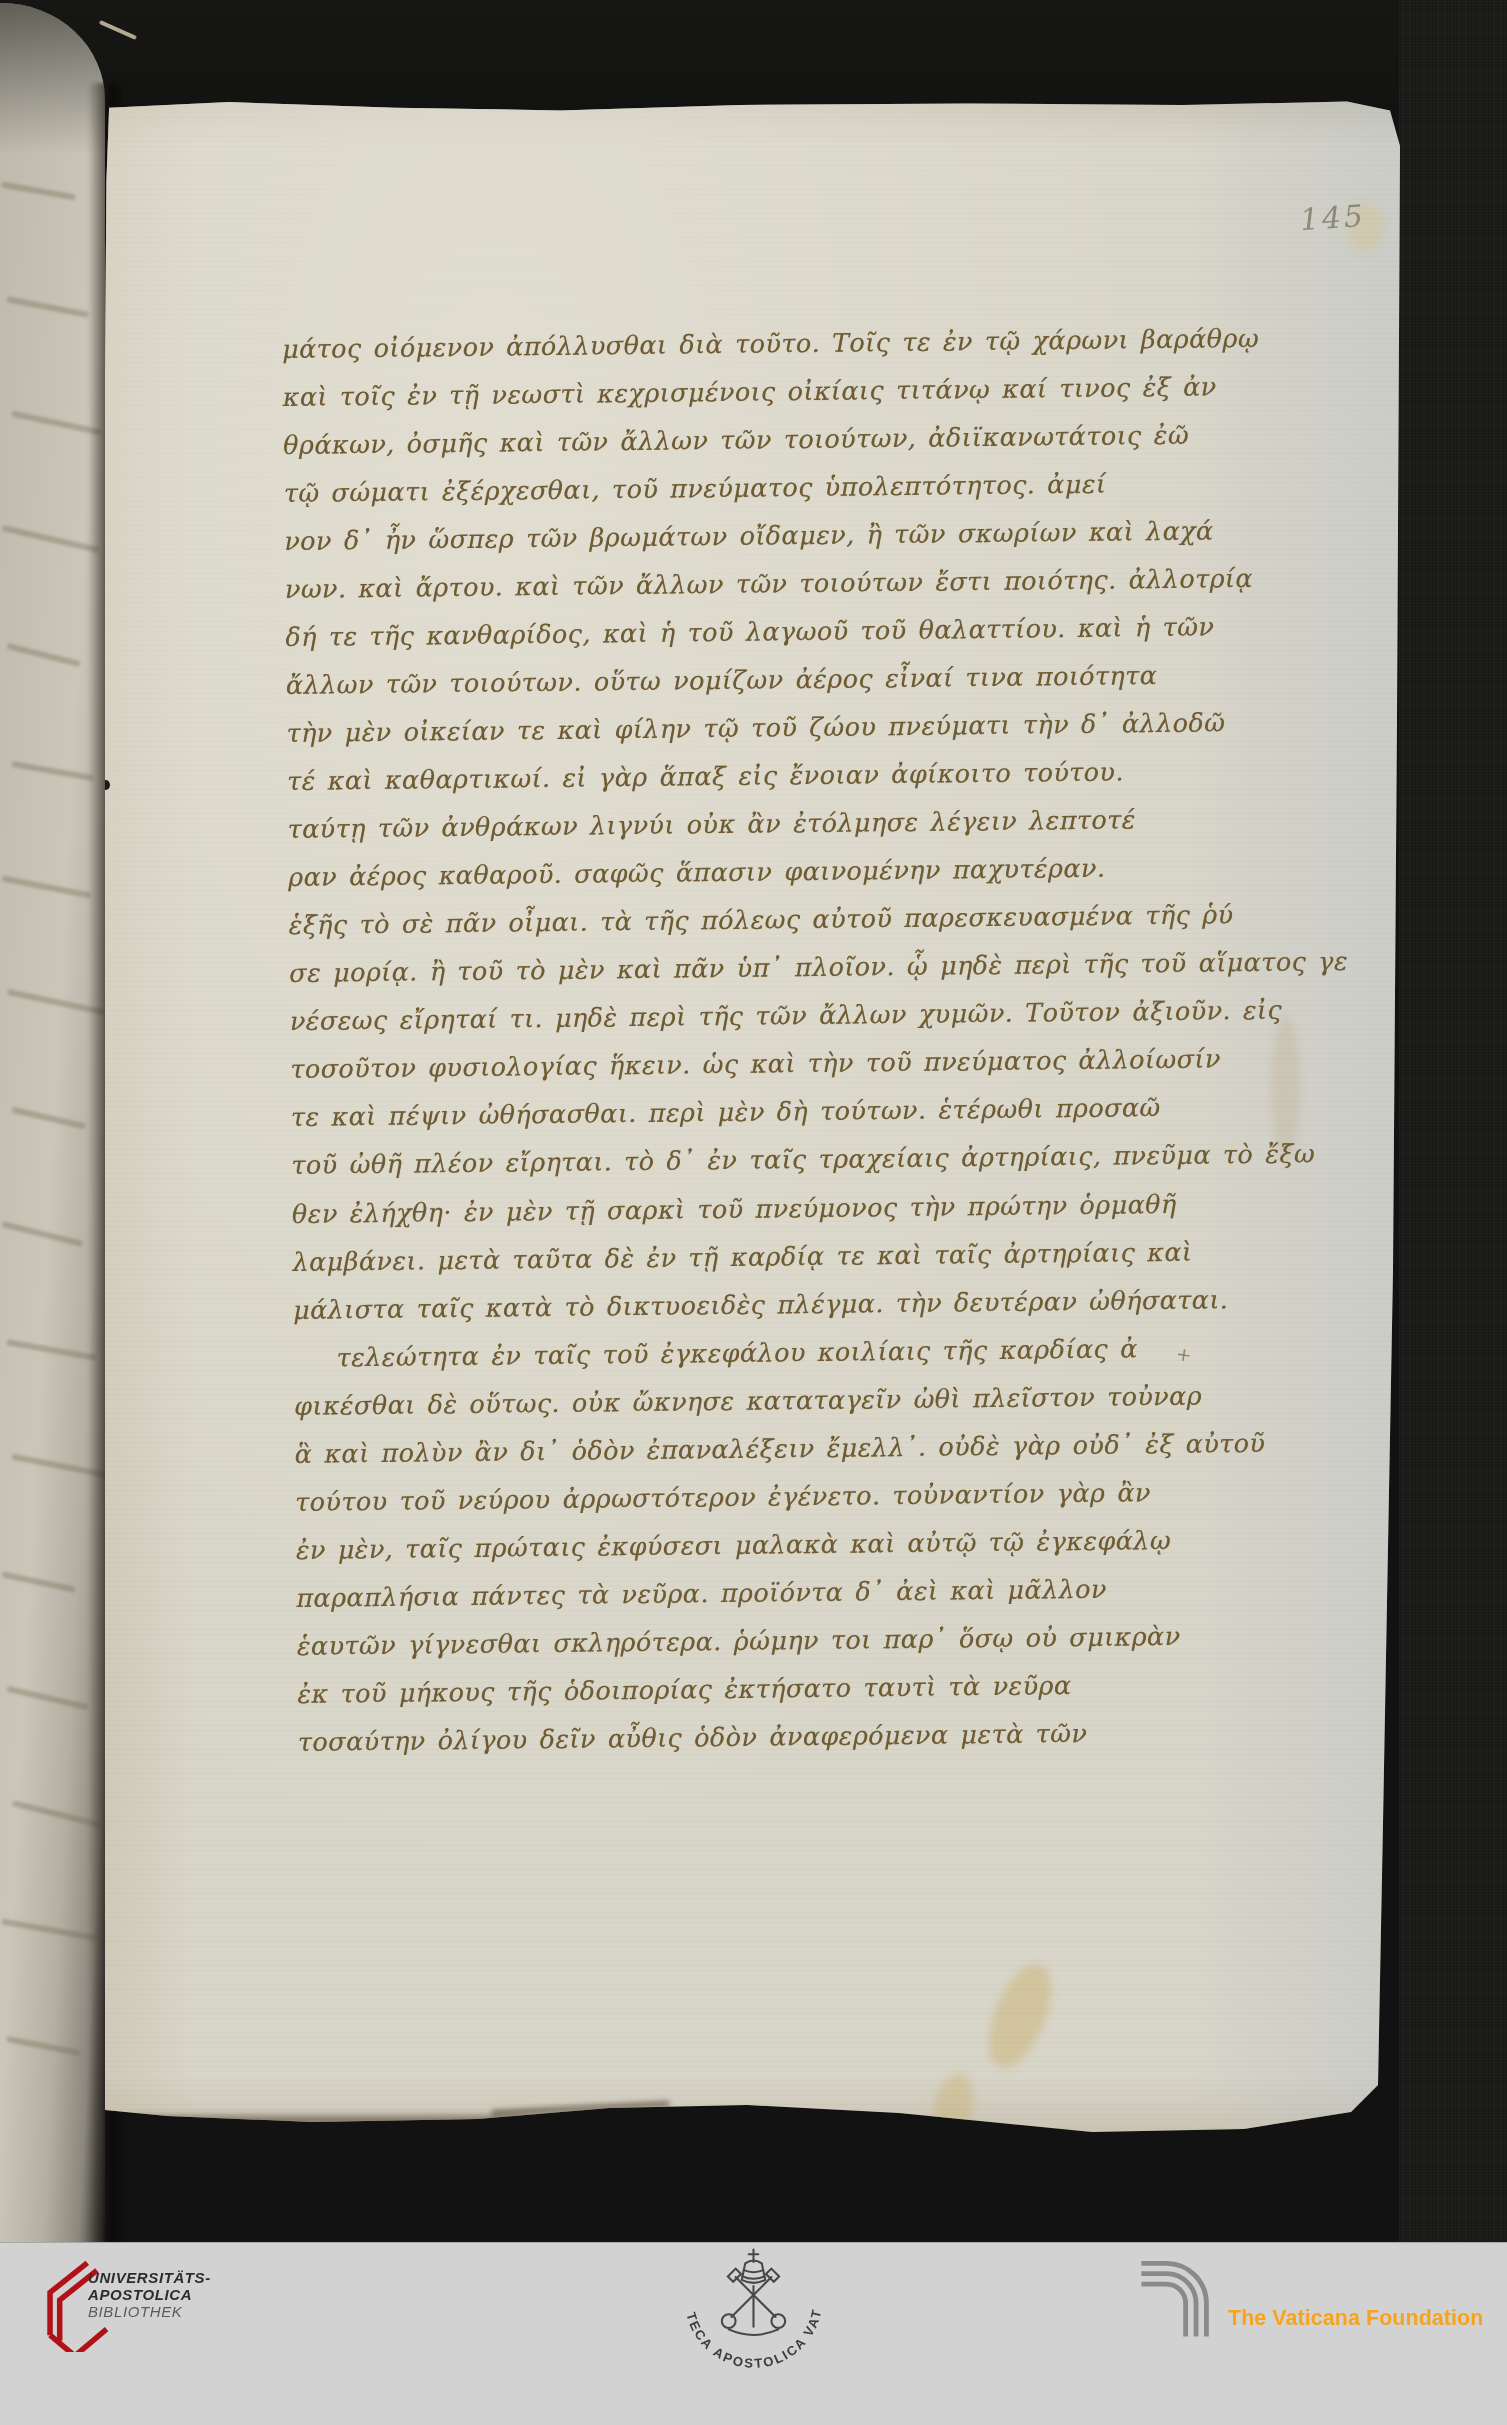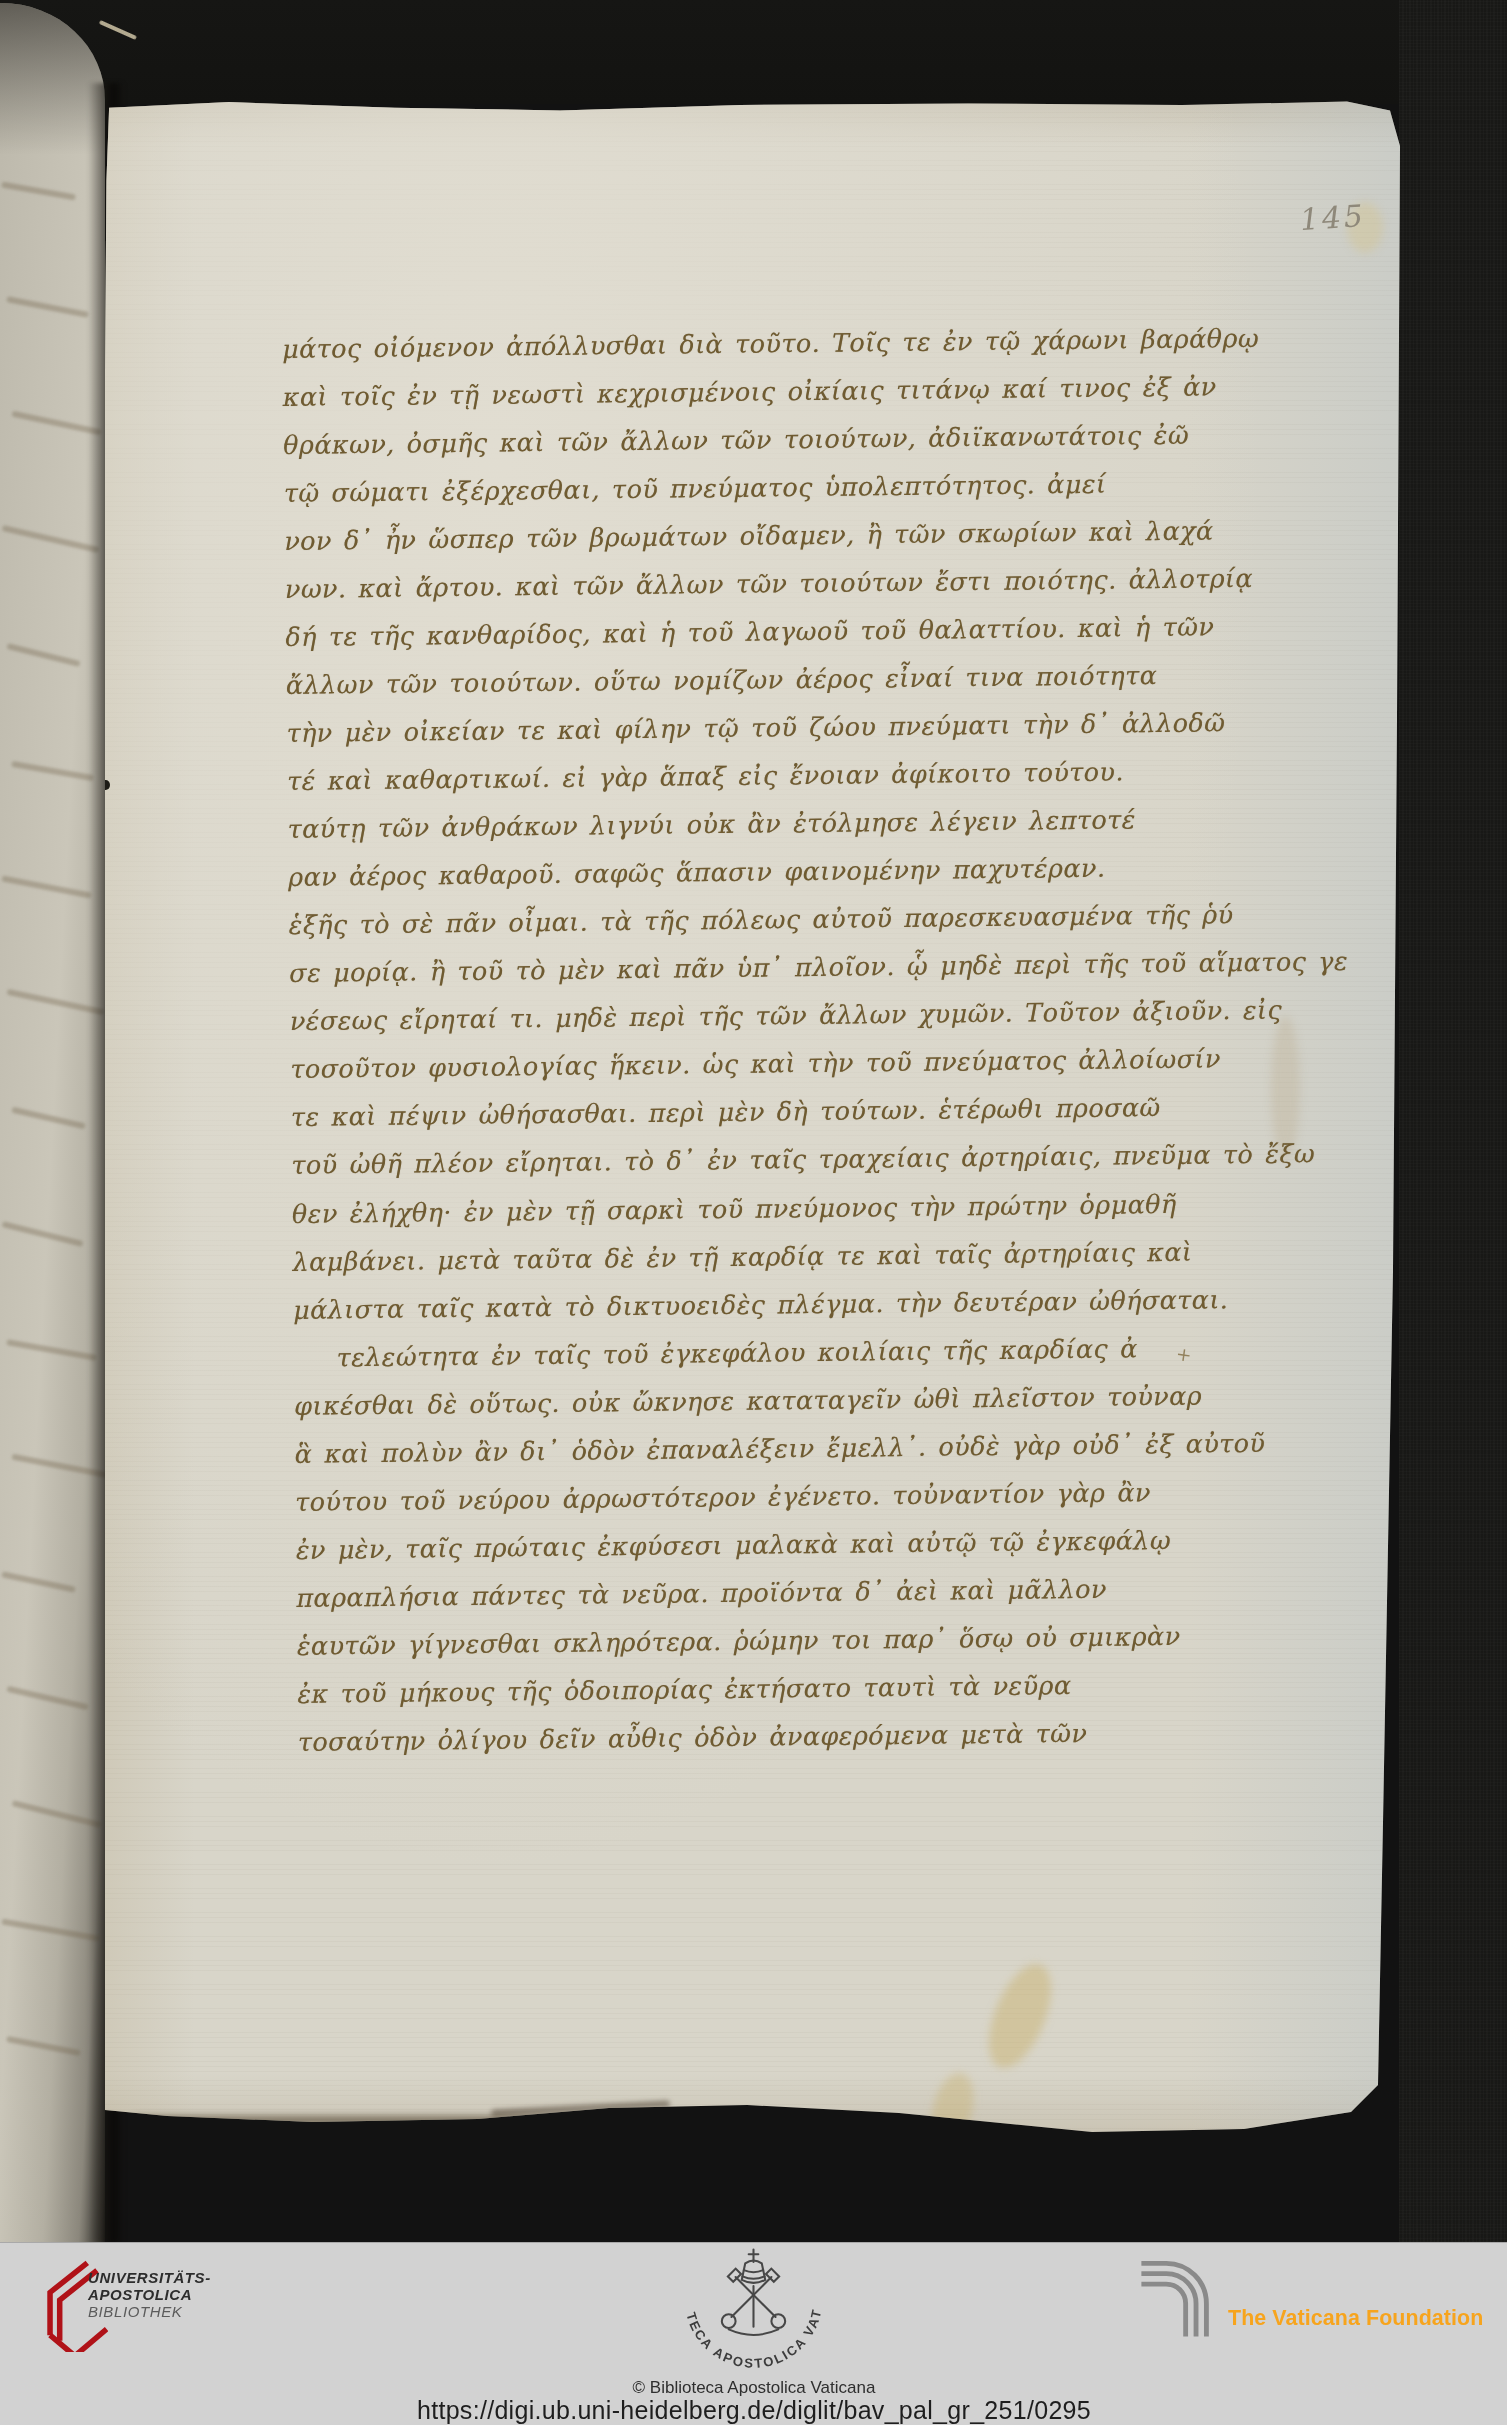--- a/index.html
+++ b/index.html
@@ -198,23 +198,21 @@
 
       <path d="M134,124 Q170,140 206,124"></path>
       <path d="M170,61 V120"></path>
     </g>
     <path id="vat-arc" fill="none" d="M71.5,97 A100,100 0 0 0 268.5,97"></path>
     <text font-size="19" font-weight="bold" fill="#3c3c3c" letter-spacing="3" font-family="Liberation Sans, sans-serif">
       <textPath href="#vat-arc" startOffset="50%" text-anchor="middle">BIBLIOTECA  APOSTOLICA  VATICANA</textPath>
     </text>
   </svg>
 
-  <div class="copyright">© Biblioteca Apostolica Vaticana</div>
-
-  <div class="source-url">https://digi.ub.uni-heidelberg.de/diglit/bav_pal_gr_251/0295</div>
+
 
   <svg class="polonsky" width="83" height="83" viewBox="0 0 120 120">
     <g fill="none" stroke="#8a8a8a" stroke-width="7" stroke-linecap="butt">
       <path d="M2,12 H38 A58,58 0 0 1 96,70 V118"></path>
       <path d="M2,27 H38 A43,43 0 0 1 81,70 V118"></path>
       <path d="M2,42 H38 A28,28 0 0 1 66,70 V118"></path>
     </g>
   </svg>
   <div class="polonsky-label">The Vaticana Foundation</div>
 </div>

